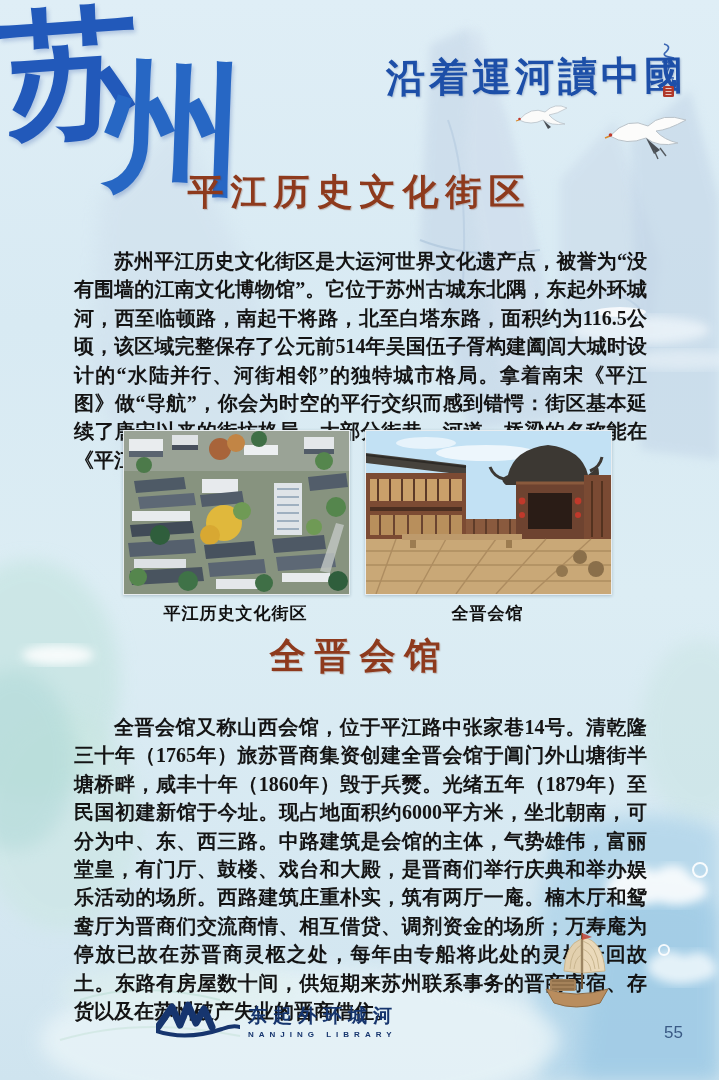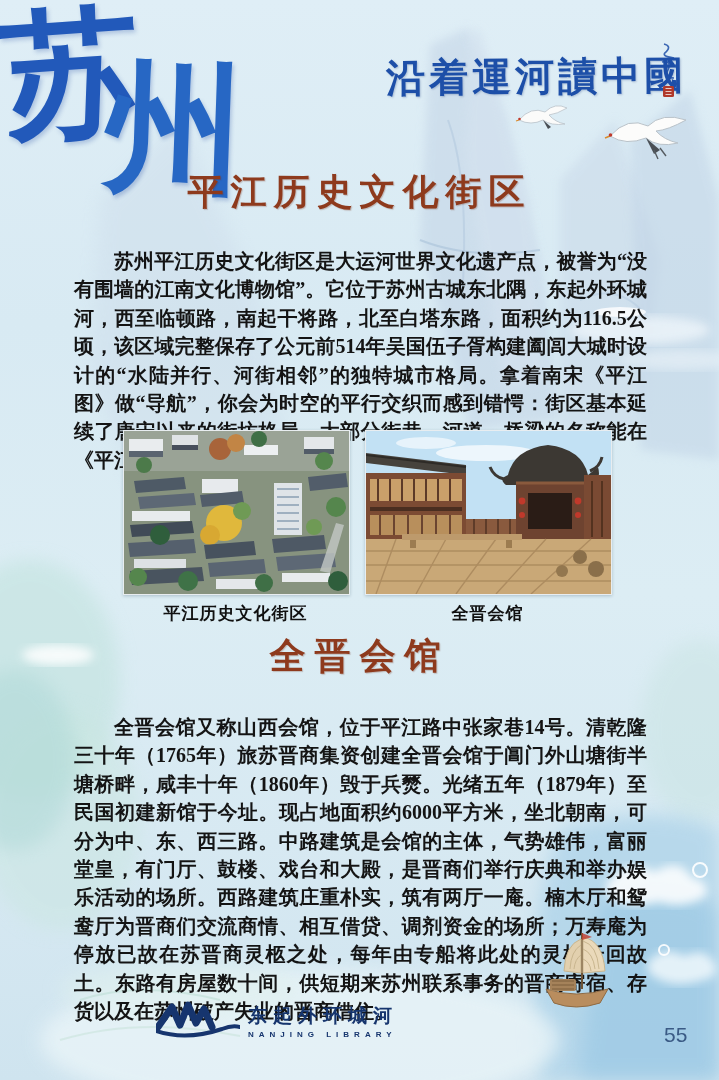--- a/index.html
+++ b/index.html
@@ -44,21 +44,21 @@
   .logo-nanjing{left:156px;top:6px;}
   .logo-hohai{left:380px;top:4px;}
   .logo .txt{display:flex;flex-direction:column;margin-left:8px;}
   .logo .cn{font-size:19px;font-weight:700;color:#16356e;letter-spacing:6px;white-space:nowrap;}
   .logo-hohai .cn{letter-spacing:3px;}
   .logo .en{font-family:"Liberation Sans","DejaVu Sans",sans-serif;font-weight:700;color:#16356e;white-space:nowrap;}
   .logo-nanjing .en{font-size:8px;letter-spacing:5px;margin-top:1px;}
   .logo-hohai .en{font-size:11px;letter-spacing:1.5px;margin-top:2px;}
 
   .page-number{position:absolute;left:664px;top:1023px;font-family:"Liberation Sans","DejaVu Sans",sans-serif;
-               font-size:21px;color:#3a5a85;}
+               font-size:17px;color:#3a5a85;}
   .boat{position:absolute;left:536px;top:925px;}
   .crane{position:absolute;}
   .crane1{left:515px;top:100px;}
   .crane2{left:604px;top:110px;}
 </style>
 </head>
 <body>
 
 <div class="page">
 

